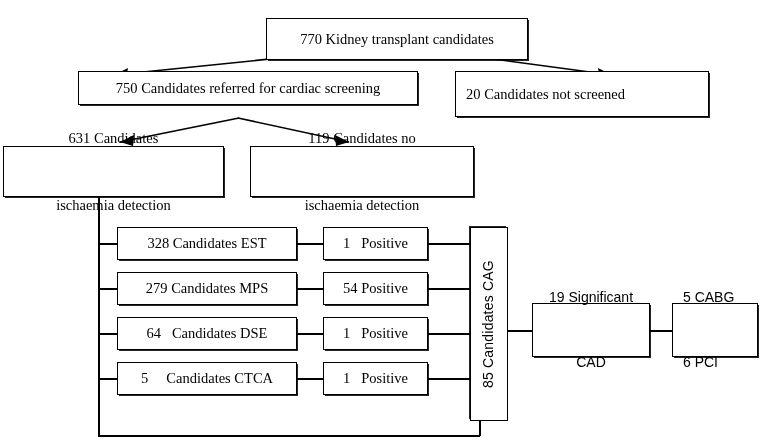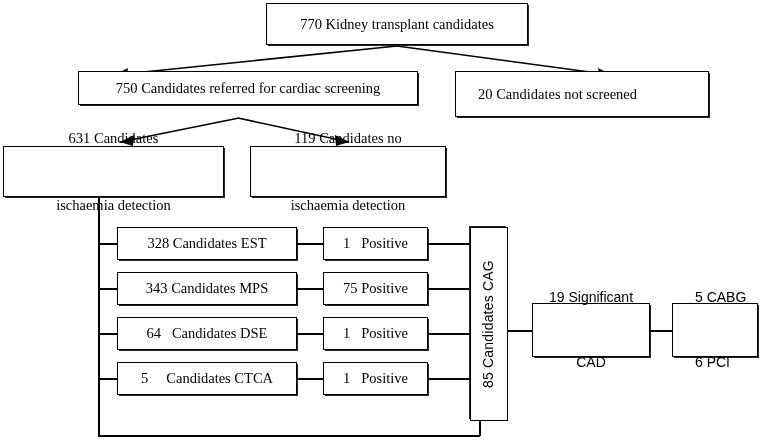--- a/index.html
+++ b/index.html
@@ -21,21 +21,21 @@
     display:flex;
     align-items:center;
     justify-content:center;
     text-align:center;
     font-family:"Liberation Serif",serif;
     font-size:14.5px;
     line-height:1.25;
     z-index:5;
   }
   .box .l2{display:block;margin-top:48px;}
-  .box.left-align{justify-content:flex-start;text-align:left;padding-left:22px;}
+  .box.left-align{justify-content:flex-start;text-align:left;padding-left:10px;}
   .box.sans{font-family:"Liberation Sans",sans-serif;font-size:14px;}
 
   
   .box::after{
     content:"";
     position:absolute;
     left:1px;top:1px;right:-2px;bottom:-2px;
     border-right:1.5px solid #000;
     border-bottom:1.5px solid #000;
     pointer-events:none;
@@ -59,21 +59,21 @@
 
   
   .diag{position:absolute;z-index:3;}
   .diag svg{display:block;overflow:visible;}
 </style>
 </head>
 <body>
 
 <div id="stage">
 
-  <div class="box" style="left:266px;top:3px;width:262px;height:42px;">
+  <div class="box" style="left:266px;top:18px;width:262px;height:42px;">
     <span>770 Kidney transplant candidates</span>
   </div>
 
   <div class="diag" style="left:100px;top:45px;width:300px;height:36px;">
     <svg width="300" height="36" viewBox="0 0 300 36">
       <line x1="297" y1="1" x2="14" y2="30" stroke="#000" stroke-width="1.6"></line>
       <polygon points="14,30 28,23 26,34" fill="#000"></polygon>
     </svg>
   </div>
   <div class="diag" style="left:396px;top:45px;width:230px;height:36px;">
@@ -102,21 +102,21 @@
       <line x1="1" y1="1" x2="112" y2="25" stroke="#000" stroke-width="1.6"></line>
       <polygon points="112,25 98,18 99,29" fill="#000"></polygon>
     </svg>
   </div>
 
   <div class="box" style="left:3px;top:146px;width:221px;height:51px;flex-direction:column;">
     <span>631 Candidates</span>
     <span class="l2">ischaemia detection</span>
   </div>
 
-  <div class="box" style="left:250px;top:146px;width:196px;height:51px;flex-direction:column;">
+  <div class="box" style="left:250px;top:146px;width:224px;height:51px;flex-direction:column;">
     <span>119 Candidates no</span>
     <span class="l2">ischaemia detection</span>
   </div>
 
   <div class="ln v" style="left:98px;top:197px;height:239px;"></div>
 
   <div class="ln h" style="left:98px;top:243px;width:20px;"></div>
   <div class="ln h" style="left:98px;top:288px;width:20px;"></div>
   <div class="ln h" style="left:98px;top:333px;width:20px;"></div>
   <div class="ln h" style="left:98px;top:378px;width:20px;"></div>
@@ -127,25 +127,25 @@
   <div class="box" style="left:117px;top:227px;width:180px;height:33px;">
     <span style="white-space:pre;">328 Candidates EST</span>
   </div>
   <div class="ln h" style="left:297px;top:243px;width:27px;"></div>
   <div class="box" style="left:323px;top:227px;width:105px;height:33px;">
     <span style="white-space:pre;">1   Positive</span>
   </div>
   <div class="ln h" style="left:428px;top:243px;width:44px;"></div>
 
   <div class="box" style="left:117px;top:272px;width:180px;height:33px;">
-    <span style="white-space:pre;">343 Candidates MPS</span>
+    <span style="white-space:pre;">279 Candidates MPS</span>
   </div>
   <div class="ln h" style="left:297px;top:288px;width:27px;"></div>
   <div class="box" style="left:323px;top:272px;width:105px;height:33px;">
-    <span style="white-space:pre;">75 Positive</span>
+    <span style="white-space:pre;">54 Positive</span>
   </div>
   <div class="ln h" style="left:428px;top:288px;width:44px;"></div>
 
   <div class="box" style="left:117px;top:317px;width:180px;height:33px;text-align:right;">
     <span style="white-space:pre;">64   Candidates DSE</span>
   </div>
   <div class="ln h" style="left:297px;top:333px;width:27px;"></div>
   <div class="box" style="left:323px;top:317px;width:105px;height:33px;">
     <span style="white-space:pre;">1   Positive</span>
   </div>

